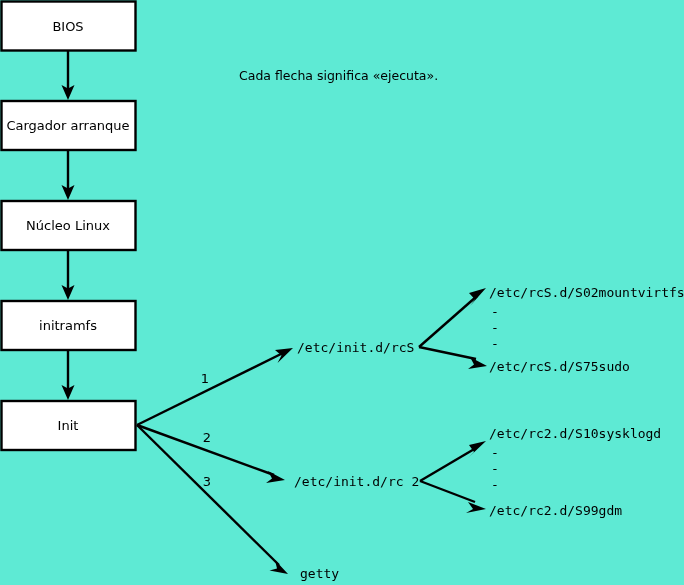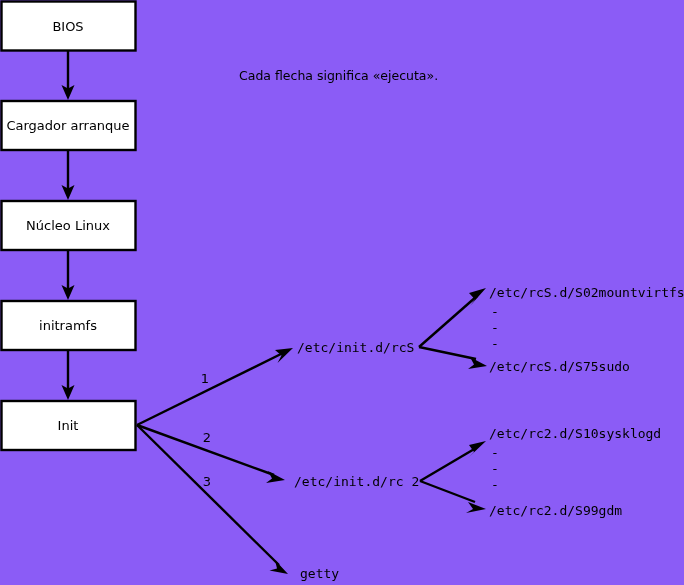--- a/index.html
+++ b/index.html
@@ -5,21 +5,21 @@
 <style>
   html, body {
     margin: 0;
     padding: 0;
     background: #ffffff;
   }
   #canvas {
     position: relative;
     width: 684px;
     height: 585px;
-    background: #8b5cf6;
+    background: #5eead4;
     overflow: hidden;
     font-family: "DejaVu Sans", sans-serif;
   }
   #diagram-svg {
     position: absolute;
     left: 0;
     top: 0;
     width: 684px;
     height: 585px;
     display: block;

